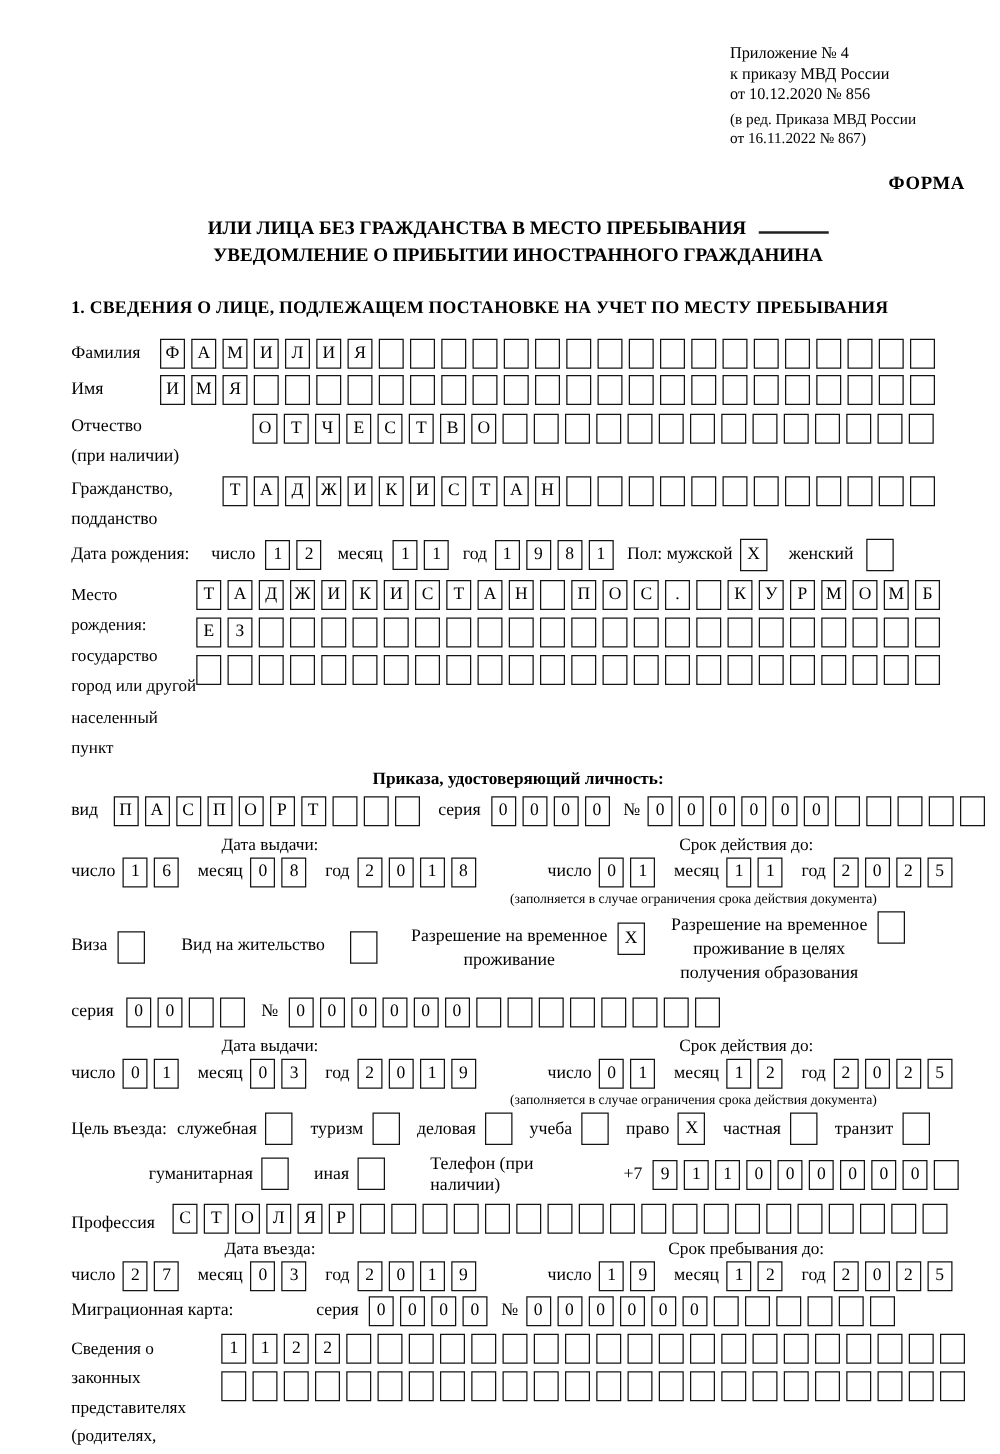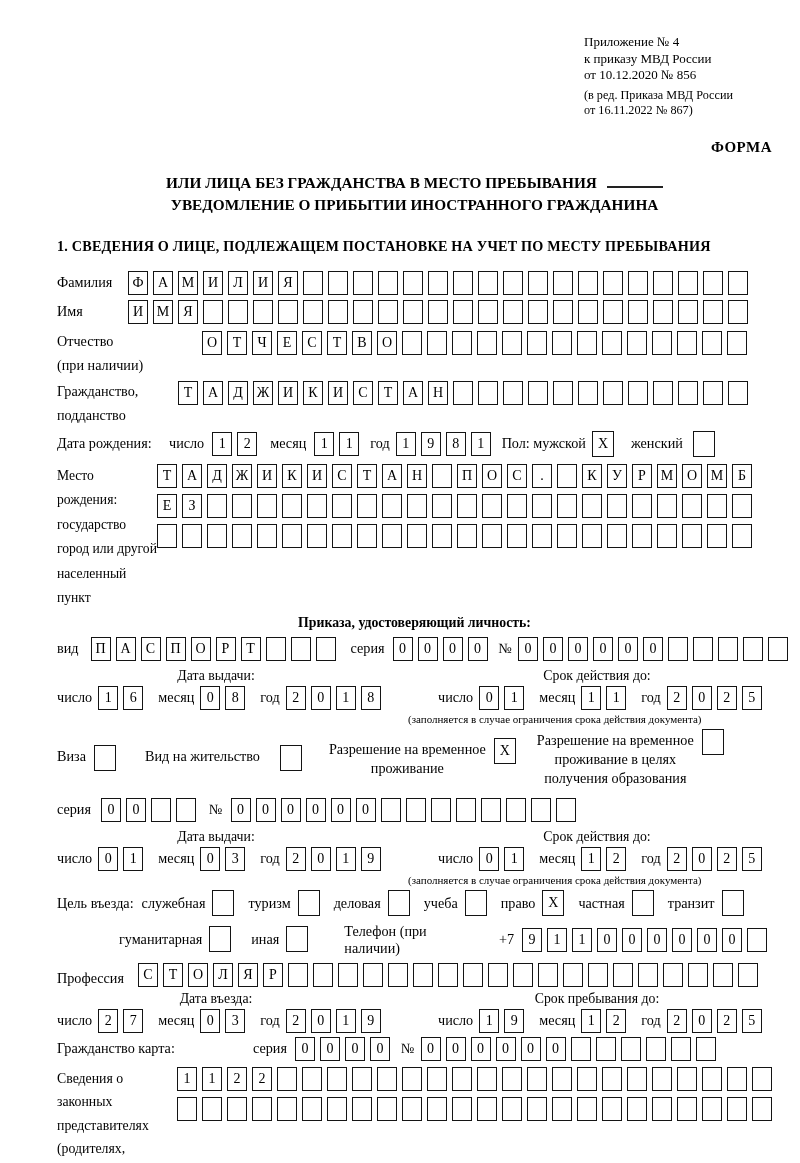--- a/index.html
+++ b/index.html
@@ -687,21 +687,21 @@
             <span class="cell">2</span>
             <span class="cell">0</span>
             <span class="cell">2</span>
             <span class="cell">5</span>
           </div>
       </div>
     </div>
   </div>
 
   <div class="frow" style="margin-bottom:6px;">
-    <div class="flabel" style="width:196px;">Гражданство карта:</div>
+    <div class="flabel" style="width:196px;">Миграционная карта:</div>
     <span>серия</span>
       <span class="gap8"></span>
     <div class="cells">
         <span class="cell">0</span>
         <span class="cell">0</span>
         <span class="cell">0</span>
         <span class="cell">0</span>
       </div>
       <span class="gap6"></span>
     <span>№</span>

